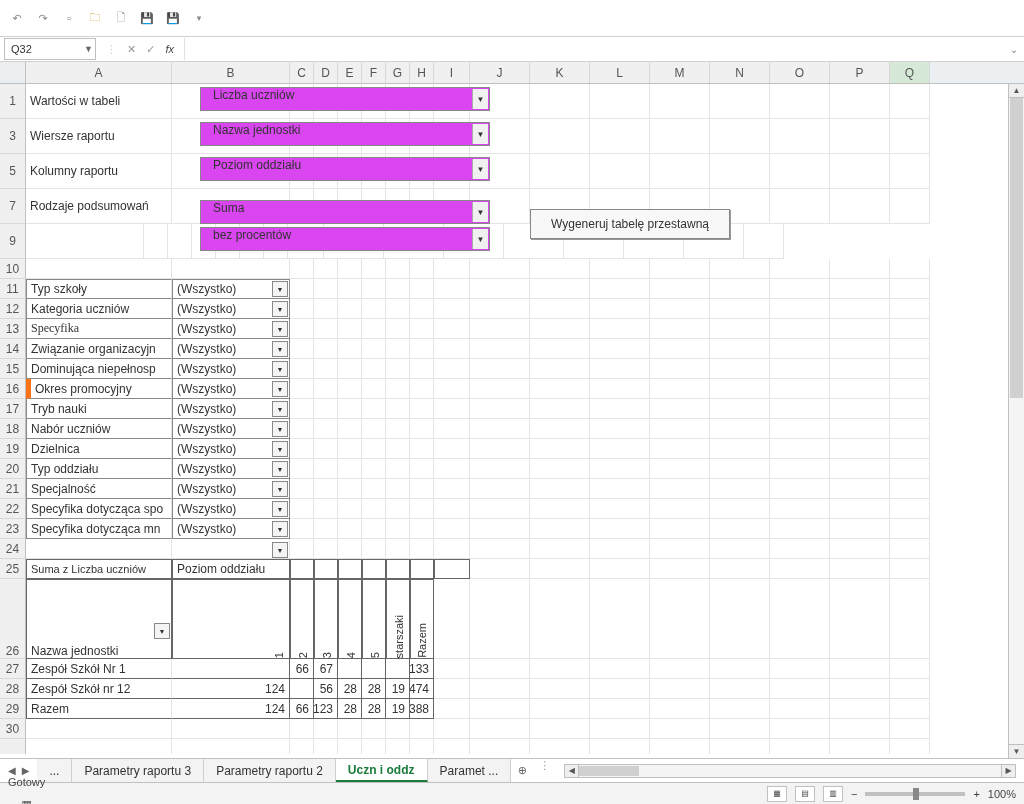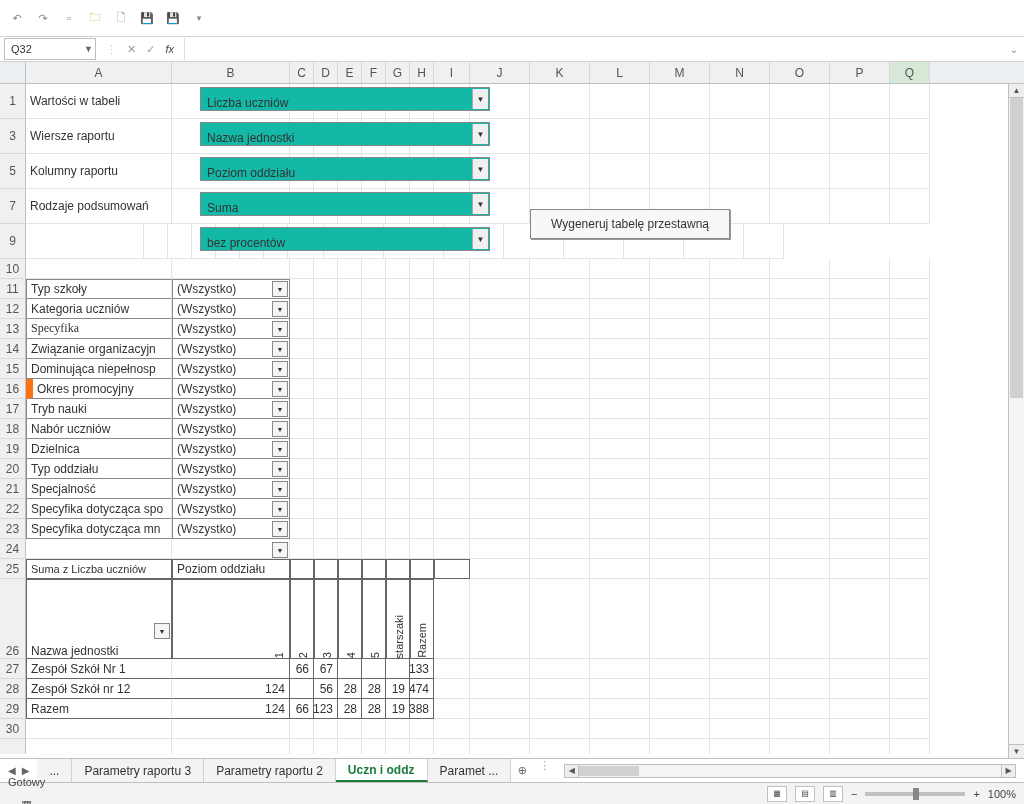--- a/index.html
+++ b/index.html
@@ -32,21 +32,21 @@
 .cell { border-right: 1px solid #e4e4e4; border-bottom: 1px solid #e4e4e4; display:flex; align-items:center; padding:0 4px; overflow:hidden; white-space:nowrap; font-size:12px; background:#fff;}
 .cell.rjust { justify-content: flex-end; }
 
 
 .wA { width: 146px; }
 .wB { width: 118px; }
 .wC,.wD,.wE,.wF,.wG,.wH { width: 24px; }
 .wI { width: 36px; }
 .wJ,.wK,.wL,.wM,.wN,.wO,.wP { width: 60px; }
 .wQ { width: 40px; }
-.combo { position:absolute; height: 24px; border: 1px solid #888; background:#14b8a6; display:flex; align-items:flex-end; padding:0 6px; font-size:12px;}
+.combo { position:absolute; height: 24px; border: 1px solid #888; background:#d946ef; display:flex; align-items:flex-start; padding:0 12px; font-size:12px;}
 .combo .dd { position:absolute; right:1px; top:1px; bottom:1px; width:16px; border-left:1px solid #aaa; background:#f0f0f0; display:flex; align-items:center; justify-content:center; font-size:8px; color:#333;}
 .bigbtn { position:absolute; border:1px solid #888; background:#f8f8f8; box-shadow: 1px 1px 0 #999; display:flex; align-items:center; justify-content:center; font-size:12px; padding:0 12px; }
 
 .minidd { position:absolute; width:16px; height:16px; border:1px solid #888; background:#f4f4f4; display:flex; align-items:center; justify-content:center; font-size:7px; color:#333;}
 
 .vtext { writing-mode: vertical-rl; transform: rotate(180deg); font-size: 11px; text-align:left;}
 
 
 .tabstrip { position:absolute; bottom:22px; left:0; right:0; height:24px; border-top:1px solid #c0c0c0; background:#fff; display:flex; align-items:center; }
 .tabctrl { display:flex; gap:6px; padding:0 8px; color:#666; font-size:10px;}
@@ -347,21 +347,21 @@
         <div class="cell wK"></div>
         <div class="cell wL"></div>
         <div class="cell wM"></div>
         <div class="cell wN"></div>
         <div class="cell wO"></div>
         <div class="cell wP"></div>
         <div class="cell wQ"></div>
       </div>
       <div class="row">
         <div class="rh">16</div>
-        <div class="cell wA" style="border-bottom:1px solid #888;border-left:7px solid #f97316;">Okres promocyjny</div>
+        <div class="cell wA" style="border-bottom:1px solid #888;border-left:5px solid #f97316;">Okres promocyjny</div>
         <div class="cell wB" style="border:1px solid #888; border-top:none; position:relative;">(Wszystko)</div>
         <div class="cell wC"></div>
         <div class="cell wD"></div>
         <div class="cell wE"></div>
         <div class="cell wF"></div>
         <div class="cell wG"></div>
         <div class="cell wH"></div>
         <div class="cell wI"></div>
         <div class="cell wJ"></div>
         <div class="cell wK"></div>
@@ -700,21 +700,21 @@
       <span class="dd">▼</span>
     </div>
   <div class="combo" style="left:200px; top:38px; width:290px;">
       <span>Nazwa jednostki</span>
       <span class="dd">▼</span>
     </div>
   <div class="combo" style="left:200px; top:73px; width:290px;">
       <span>Poziom oddziału</span>
       <span class="dd">▼</span>
     </div>
-  <div class="combo" style="left:200px; top:108px; width:290px;">
+  <div class="combo" style="left:200px; top:116px; width:290px;">
       <span>Suma</span>
       <span class="dd">▼</span>
     </div>
   <div class="combo" style="left:200px; top:143px; width:290px;">
       <span>bez procentów</span>
       <span class="dd">▼</span>
     </div>
 
   <div class="bigbtn" style="left:530px; top:125px; width:200px; height:30px;">
       <span>Wygeneruj tabelę przestawną</span>

